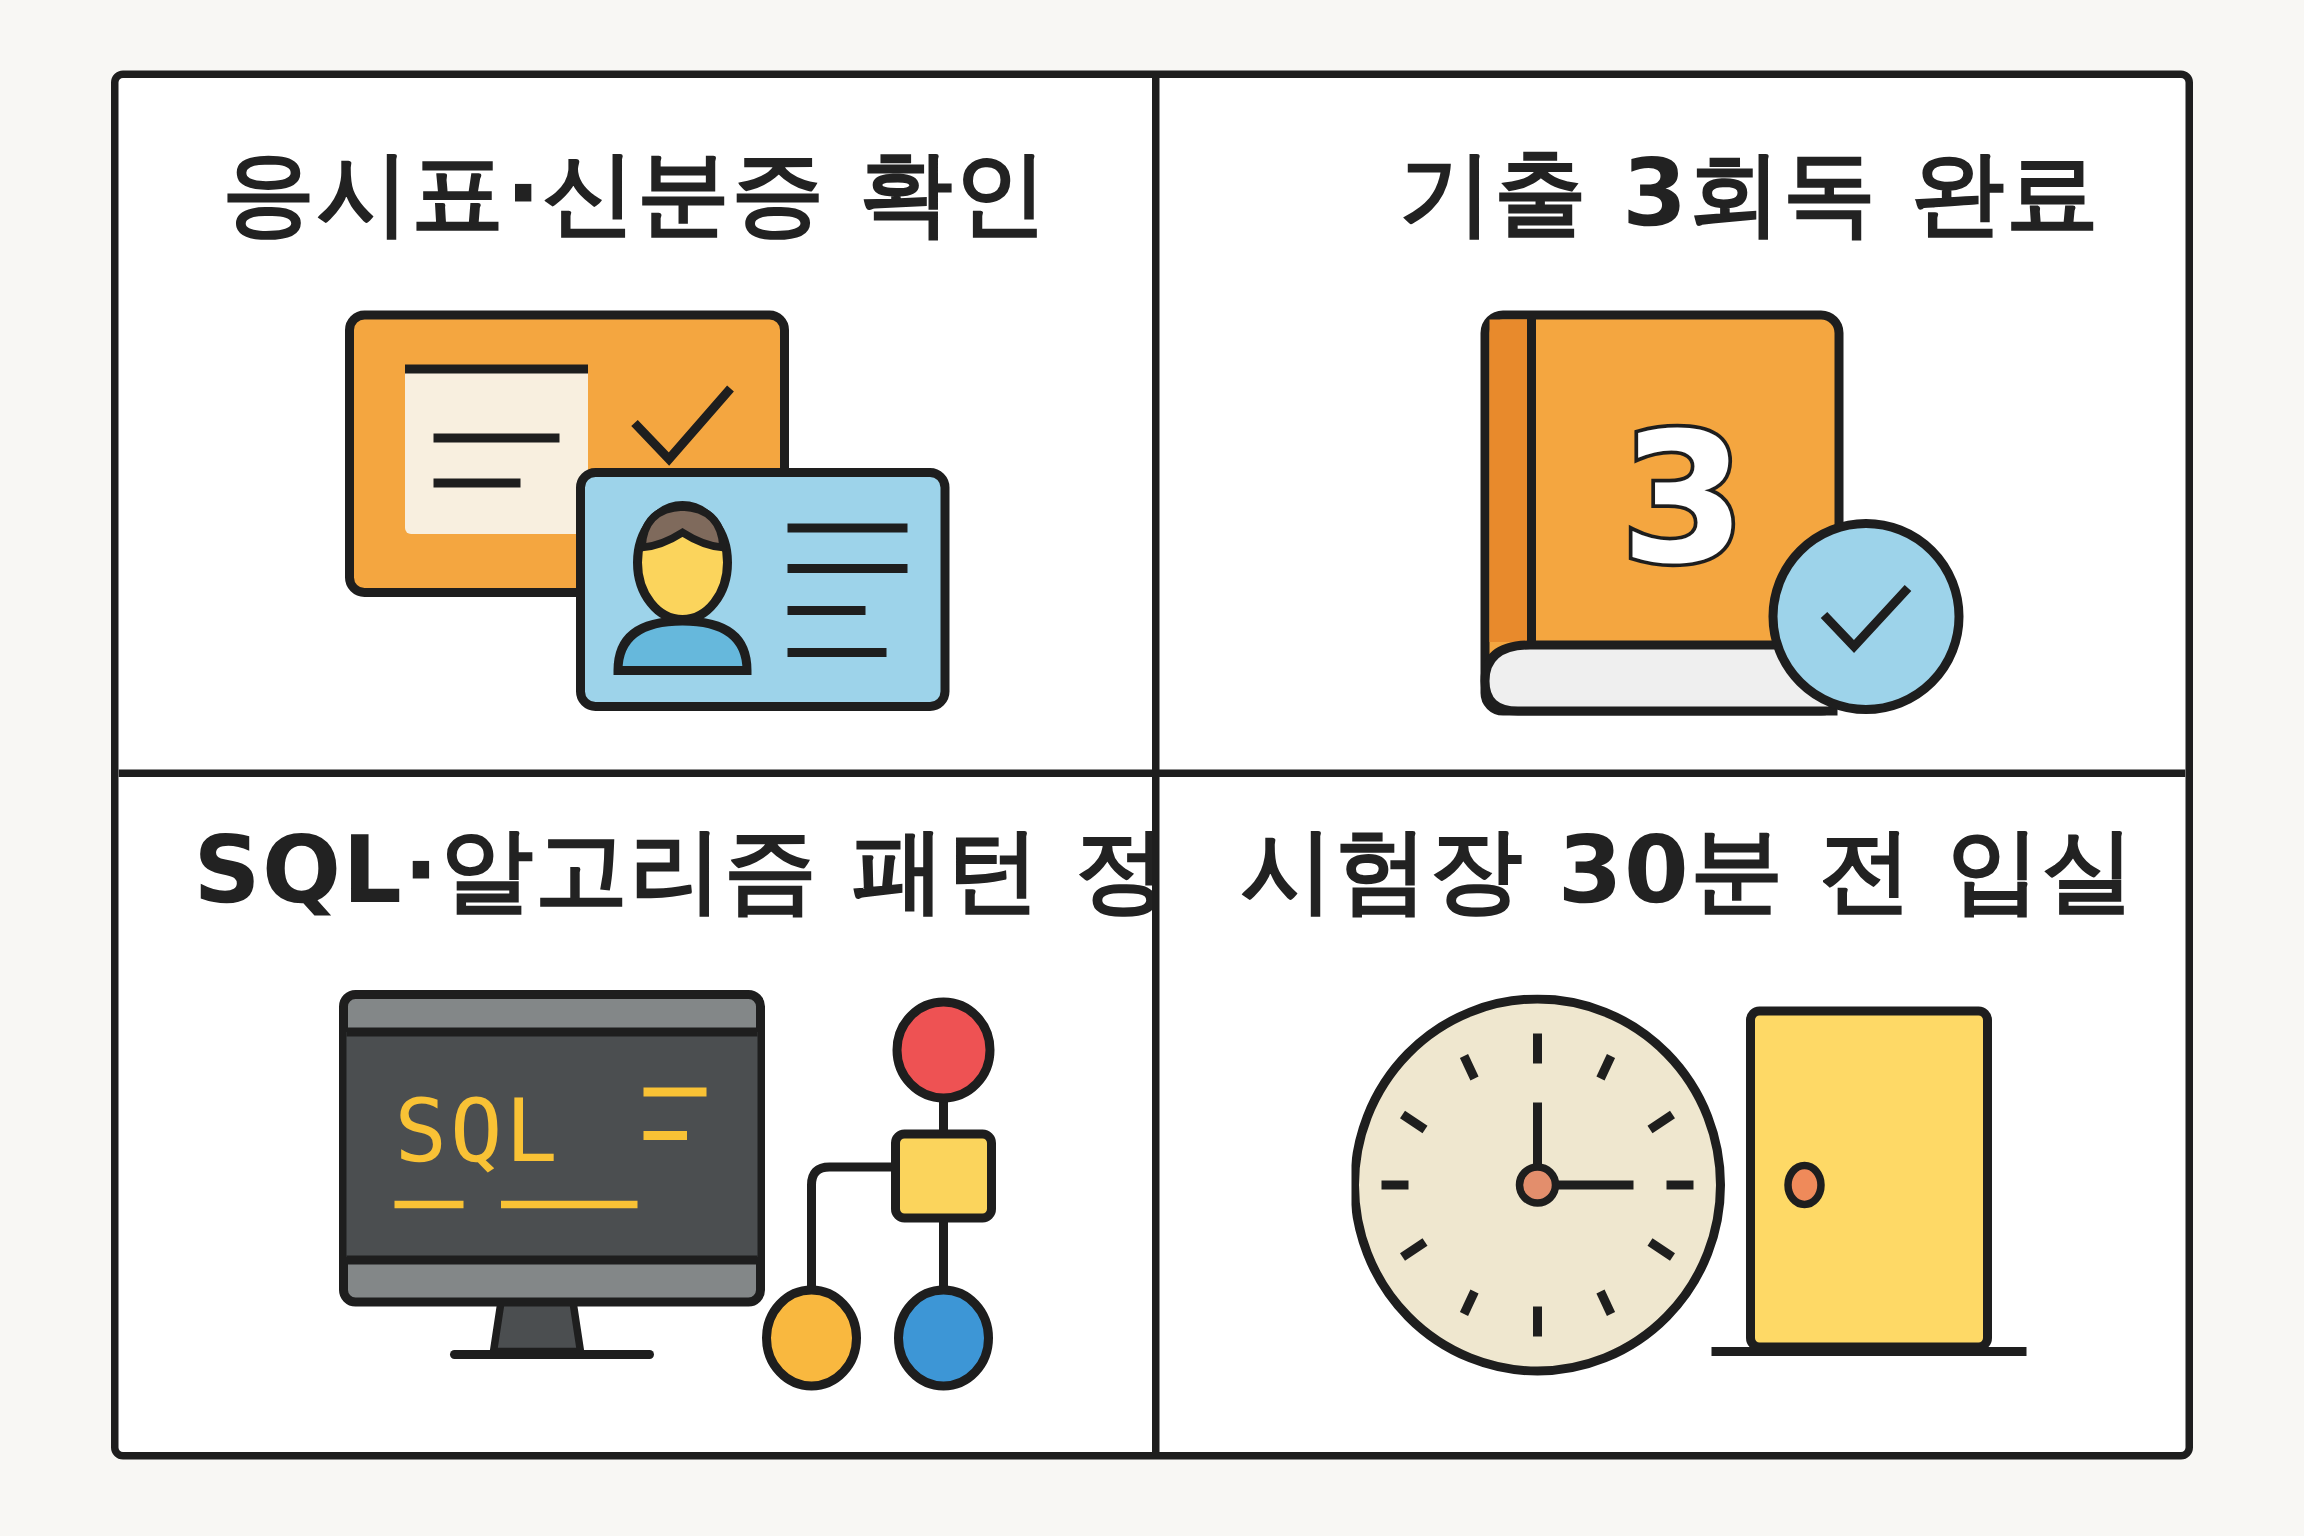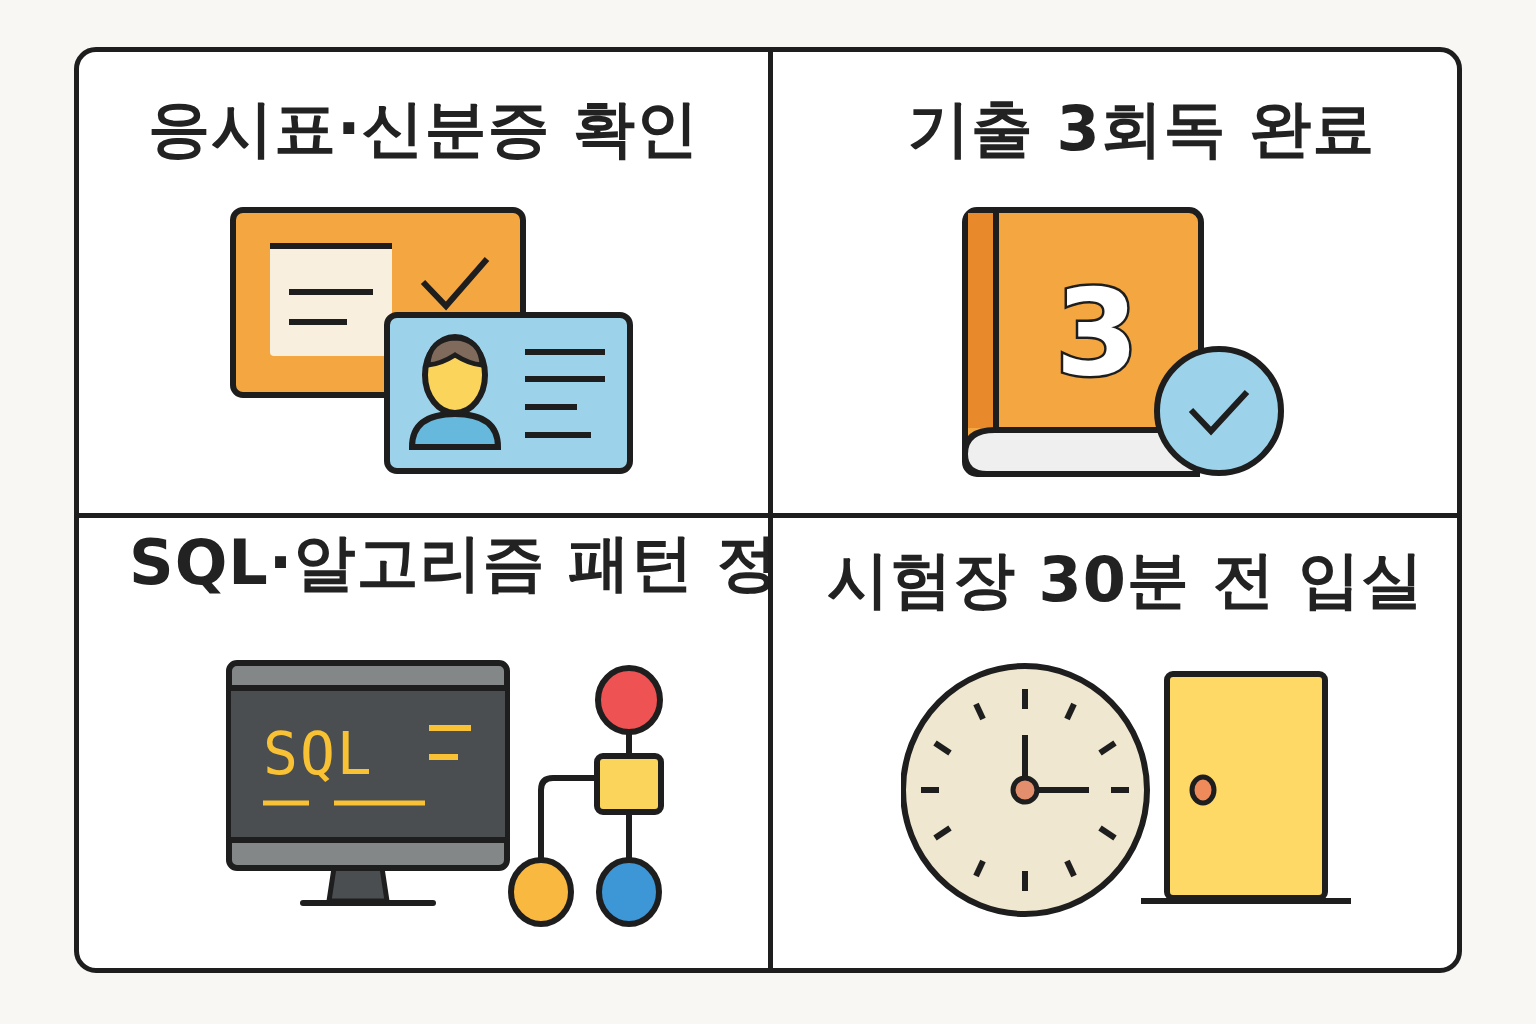--- a/index.html
+++ b/index.html
@@ -9,50 +9,50 @@
     position: relative;
     overflow: hidden;
     font-family: "DejaVu Sans", "Liberation Sans", sans-serif;
   }
   .frame {
     position: absolute;
     left: 74px; top: 47px;
     width: 1388px; height: 926px;
     box-sizing: border-box;
     border: 5px solid #1e1e1e;
-    border-radius: 22px;
+    border-radius: 8px;
     background: #ffffff;
     overflow: hidden;
   }
   .vdiv {
     position: absolute; left: 689px; top: 0; width: 5px; height: 100%;
     background: #1e1e1e;
   }
   .hdiv {
     position: absolute; top: 461px; left: 0; height: 5px; width: 100%;
     background: #1e1e1e;
   }
   .cell { position: absolute; }
   .cell.tl { left: 0; top: 0; width: 689px; height: 461px; }
-  .cell.tr { left: 694px; top: 0; width: 689px; height: 461px; padding-left: 48px; }
+  .cell.tr { left: 719px; top: 0; width: 689px; height: 461px; padding-left: 48px; }
   .cell.bl { left: 0; top: 466px; width: 689px; height: 455px; }
   .cell.br { left: 694px; top: 466px; width: 689px; height: 455px; }
   .title {
     position: absolute;
     left: 0; right: 0;
     text-align: center;
     font-weight: bold;
     font-size: 62px;
     color: #222222;
     letter-spacing: 1px;
     white-space: nowrap;
   }
   .cell.tl .title { top: 35px; }
   .cell.tr .title { top: 35px; }
-  .cell.bl .title { top: 3px; left: 50px; right: auto; text-align: right; }
+  .cell.bl .title { top: 20px; left: 50px; right: auto; text-align: right; }
   .cell.br .title { top: 20px; padding-left: 16px; }
   svg.illus { position: absolute; }
 </style>
 </head>
 <body>
 
 <div class="frame">
 
   <div class="cell tl">
     <div class="title">응시표·신분증 확인</div>

